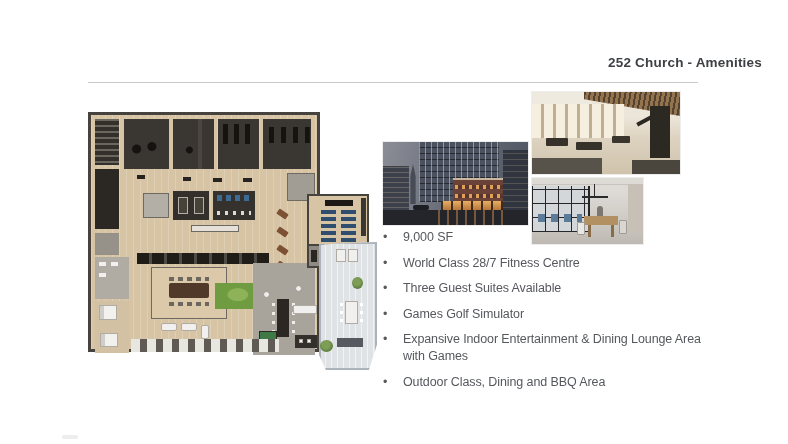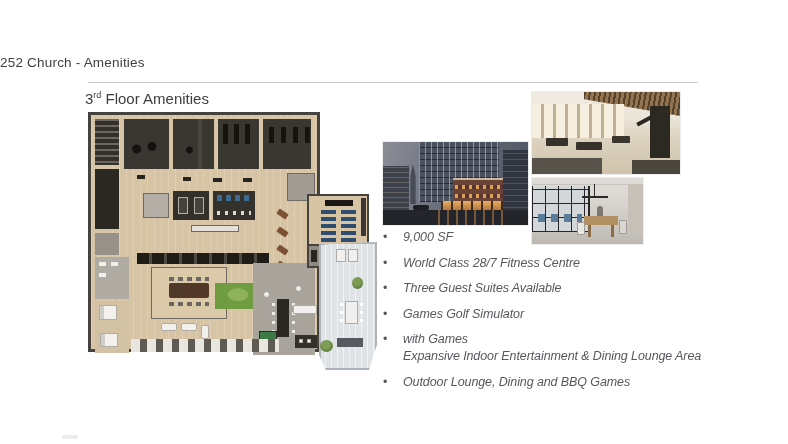--- a/index.html
+++ b/index.html
@@ -1,32 +1,32 @@
 <!DOCTYPE html>
 <html><head>
 <meta charset="utf-8">
 <style>
   html,body{margin:0;padding:0;background:#ffffff;}
   #slide{position:relative;width:788px;height:444px;background:#ffffff;overflow:hidden;
          font-family:"Liberation Sans", sans-serif;}
   .abs{position:absolute;}
 
   
-  .title{position:absolute;top:55px;left:0;width:762px;text-align:left;
-         font-size:13.5px;color:#3e4043;letter-spacing:.2px;}
+  .title{position:absolute;top:55px;left:0;width:762px;text-align:right;
+         font-size:13.5px;color:#3e4043;letter-spacing:.2px;font-weight:bold;}
   .divider{position:absolute;left:88px;top:82px;width:610px;height:1px;background:#c7cacb;}
   .heading{position:absolute;left:85px;top:90px;font-size:15px;color:#3d3e40;}
   .heading sup{font-size:9px;}
 
   
   .bullets{position:absolute;left:383px;top:229px;width:320px;list-style:none;margin:0;padding:0;}
   .bullets li{display:flex;margin-bottom:8.5px;font-size:12.5px;line-height:17px;
               color:#56585d;letter-spacing:-0.1px;}
   .bullets .dot{width:8px;margin-right:12px;color:#56585d;}
-  .bullets .bl span{display:block;white-space:nowrap;font-style:italic;}
+  .bullets .bl span{display:block;white-space:nowrap;}
 
   
   .plan{position:absolute;left:85px;top:106px;width:302px;height:268px;}
   .pbody{position:absolute;left:3px;top:6px;width:232px;height:240px;box-sizing:border-box;
          border:3px solid #46423e;background-color:#d7c4a4;
          background-image:repeating-linear-gradient(90deg,rgba(255,255,255,.18) 0 1px,transparent 1px 7px);}
   .wall1{border:1px solid #6e6a63;box-sizing:border-box;}
   .darkroom{background:#3a3631;}
   .wingMain{position:absolute;left:222px;top:88px;width:62px;height:52px;box-sizing:border-box;
             border:2px solid #46423e;background:#d7c4a4;}
@@ -50,21 +50,20 @@
 
   .watermark{position:absolute;left:62px;top:435px;width:16px;height:4px;background:#ededed;border-radius:2px;}
 </style>
 </head>
 <body>
 
 <div id="slide">
 
   <div class="title">252 Church - Amenities</div>
   <div class="divider"></div>
-  <div class="heading"><span>3</span><sup>rd</sup><span> Floor Amenities</span></div>
 
   <div class="plan" role="img" aria-label="3rd floor amenities floor plan rendering">
 
     <div class="pbody">
 
       <div class="abs" style="left:4px;top:4px;width:24px;height:46px;background-color:#332f2a;background-image:repeating-linear-gradient(180deg,#6b665e 0 2px,transparent 2px 6px);"></div>
       <div class="abs" style="left:4px;top:54px;width:24px;height:60px;background:#2b2723;"></div>
       <div class="abs" style="left:4px;top:118px;width:24px;height:22px;background:#969189;"></div>
 
       <div class="abs darkroom" style="left:33px;top:4px;width:45px;height:50px;background-image:radial-gradient(circle at 28% 60%,#151310 0 4px,transparent 5px),radial-gradient(circle at 62% 55%,#151310 0 4px,transparent 5px);"></div>
@@ -214,26 +213,26 @@
       </li>
     <li>
         <span class="dot">•</span>
         <span class="bl">
           <span>Games Golf Simulator</span>
         </span>
       </li>
     <li>
         <span class="dot">•</span>
         <span class="bl">
+          <span>Expansive Indoor Entertainment &amp; Dining Lounge Area</span>
           <span>with Games</span>
-          <span>Expansive Indoor Entertainment &amp; Dining Lounge Area</span>
-        </span>
-      </li>
-    <li>
-        <span class="dot">•</span>
-        <span class="bl">
-          <span>Outdoor Lounge, Dining and BBQ Games</span>
+        </span>
+      </li>
+    <li>
+        <span class="dot">•</span>
+        <span class="bl">
+          <span>Outdoor Class, Dining and BBQ Area</span>
         </span>
       </li>
   </ul>
 
   <div class="watermark"></div>
 </div>
 
 </body></html>

